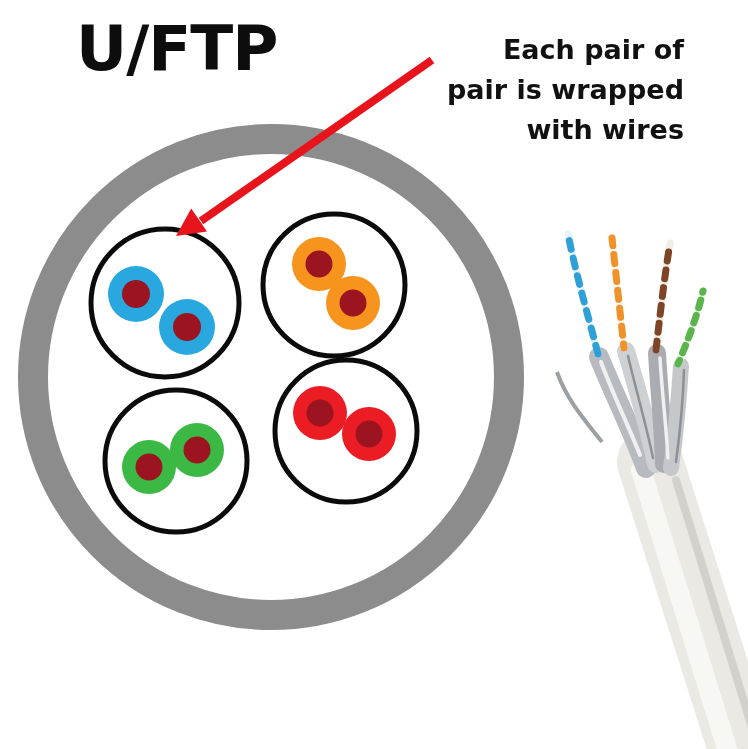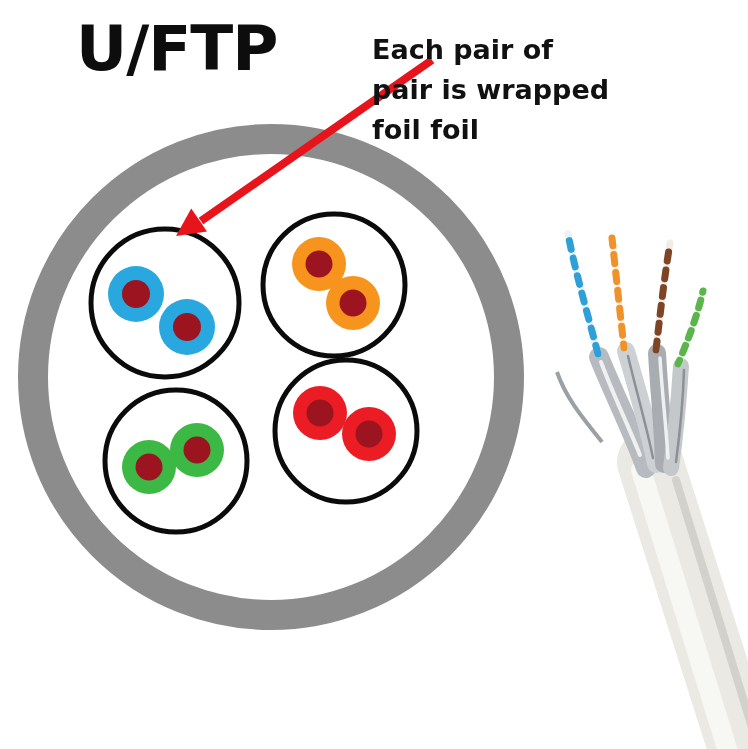--- a/index.html
+++ b/index.html
@@ -7,21 +7,21 @@
     width:748px;height:749px;background:#ffffff;position:relative;overflow:hidden;
     font-family:"DejaVu Sans","Liberation Sans",sans-serif;
   }
   .canvas{position:absolute;left:0;top:0;width:748px;height:749px;}
   .title{
     position:absolute;left:68px;top:4px;margin:8px;
     font-size:63px;font-weight:bold;color:#0d0d0d;letter-spacing:-1px;
   }
   .annotation{
     position:absolute;left:372px;top:30px;width:312px;
-    text-align:left;color:#111111;
+    text-align:right;color:#111111;
     font-size:27px;font-weight:bold;line-height:40px;
   }
 </style>
 </head>
 <body>
 
 <svg class="canvas" width="748" height="749" viewBox="0 0 748 749">
 
   <g>
     <path d="M 650 462 L 748 770" fill="none" stroke-width="66" stroke-linecap="round" stroke="#eae9e4"></path>
@@ -117,14 +117,14 @@
     <line x1="432" y1="60" x2="201" y2="221" stroke-width="8" stroke="#e8141c"></line>
     <polygon points="176,236 191.2,208.6 207,231.6" fill="#e8141c"></polygon>
   </g>
 </svg>
 
 <h1 class="title">U/FTP</h1>
 
 <div class="annotation">
   <div class="annotation-line">Each pair of</div>
   <div class="annotation-line">pair is wrapped</div>
-  <div class="annotation-line">foil foil</div>
+  <div class="annotation-line">with wires</div>
 </div>
 
 </body></html>

